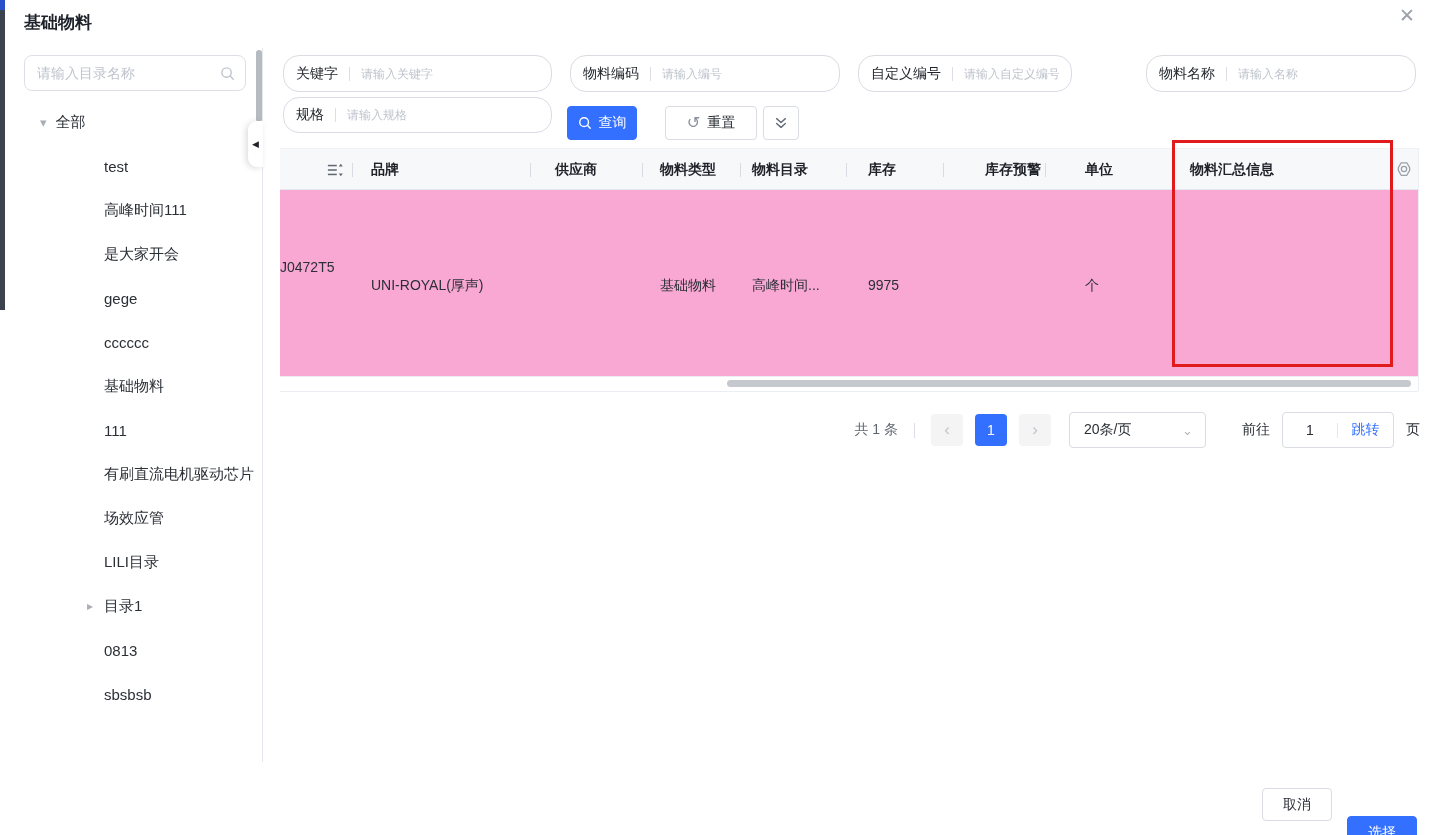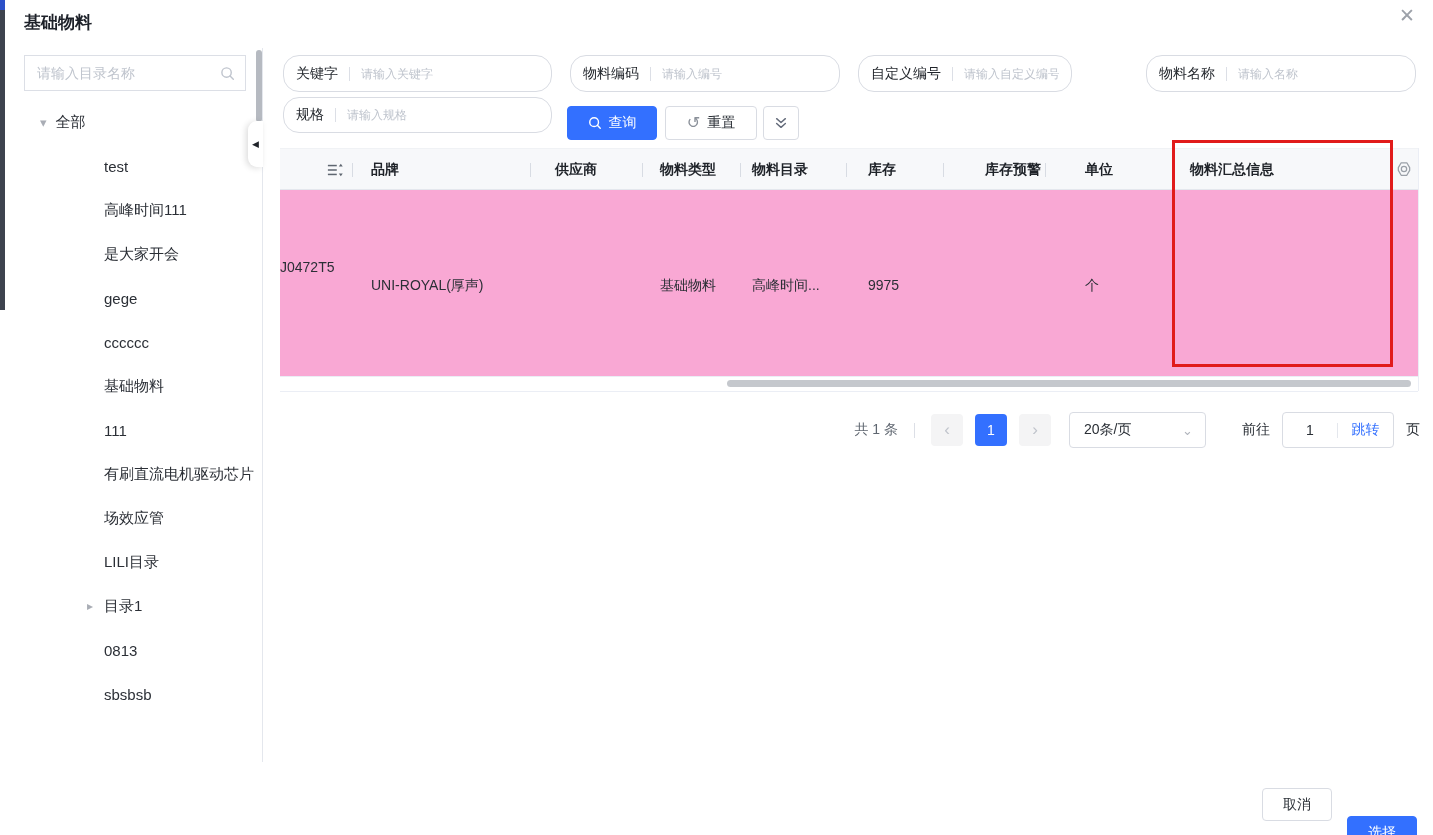--- a/index.html
+++ b/index.html
@@ -10,21 +10,21 @@
 
   
   .edge-blue { left:0; top:0; width:5px; height:10px; background:#2c50c8; }
   .edge-dark { left:0; top:10px; width:5px; height:300px; background:#3d434e; }
 
   .dlg-title { left:24px; top:11px; font-size:17px; font-weight:700; color:#1d2129; }
   .close-x { left:1399px; top:6px; font-size:19px; color:#9ca1a9; cursor:pointer; line-height:1; }
 
   
   .side-search { left:24px; top:55px; width:222px; height:36px; border:1px solid #dcdfe6;
-    border-radius:0; display:flex; align-items:center; padding:0 10px 0 12px; background:#fff; }
+    border-radius:8px; display:flex; align-items:center; padding:0 10px 0 12px; background:#fff; }
   .side-search input { border:none; outline:none; flex:1; font-size:14px; color:#333; min-width:0; }
   .side-search input::placeholder { color:#bfc4cd; }
   .mag { width:15px; height:15px; flex:0 0 auto; }
 
   .tree-root { left:40px; top:100px; height:44px; display:flex; align-items:center; gap:9px; cursor:pointer; }
   .caret-down { color:#a9adb5; font-size:13px; }
   .tree-root-label { font-size:15px; color:#2b2f36; }
   .tree-list { left:55px; top:144px; width:200px;margin-left:32px; }
   .tree-item { height:44px; display:flex; align-items:center; gap:8px; cursor:pointer; }
   .tw-caret { color:#a9adb5; font-size:12px; width:9px; visibility:hidden; }
@@ -199,21 +199,21 @@
     <span class="ilabel">物料名称</span>
     <span class="isep"></span>
     <input placeholder="请输入名称" style="">
   </div>
 
   <div class="abs igroup" style="left:283px; top:97px; width:269px; height:36px;">
     <span class="ilabel">规格</span>
     <span class="isep"></span>
     <input placeholder="请输入规格" style="">
   </div>
-  <div class="abs btn btn-primary" style="left:567px; top:106px; width:90px; height:34px;">
+  <div class="abs btn btn-primary" style="left:567px; top:106px; width:70px; height:34px;">
     <svg width="14" height="14" viewBox="0 0 16 16">
       <circle cx="7" cy="7" r="5" fill="none" stroke="#fff" stroke-width="1.6"></circle>
       <line x1="10.7" y1="10.7" x2="14" y2="14" stroke="#fff" stroke-width="1.6" stroke-linecap="round"></line>
     </svg>
     <span>查询</span>
   </div>
   <div class="abs btn btn-plain" style="left:665px; top:106px; width:92px; height:34px;">
     <span class="reset-glyph">↺</span>
     <span>重置</span>
   </div>

